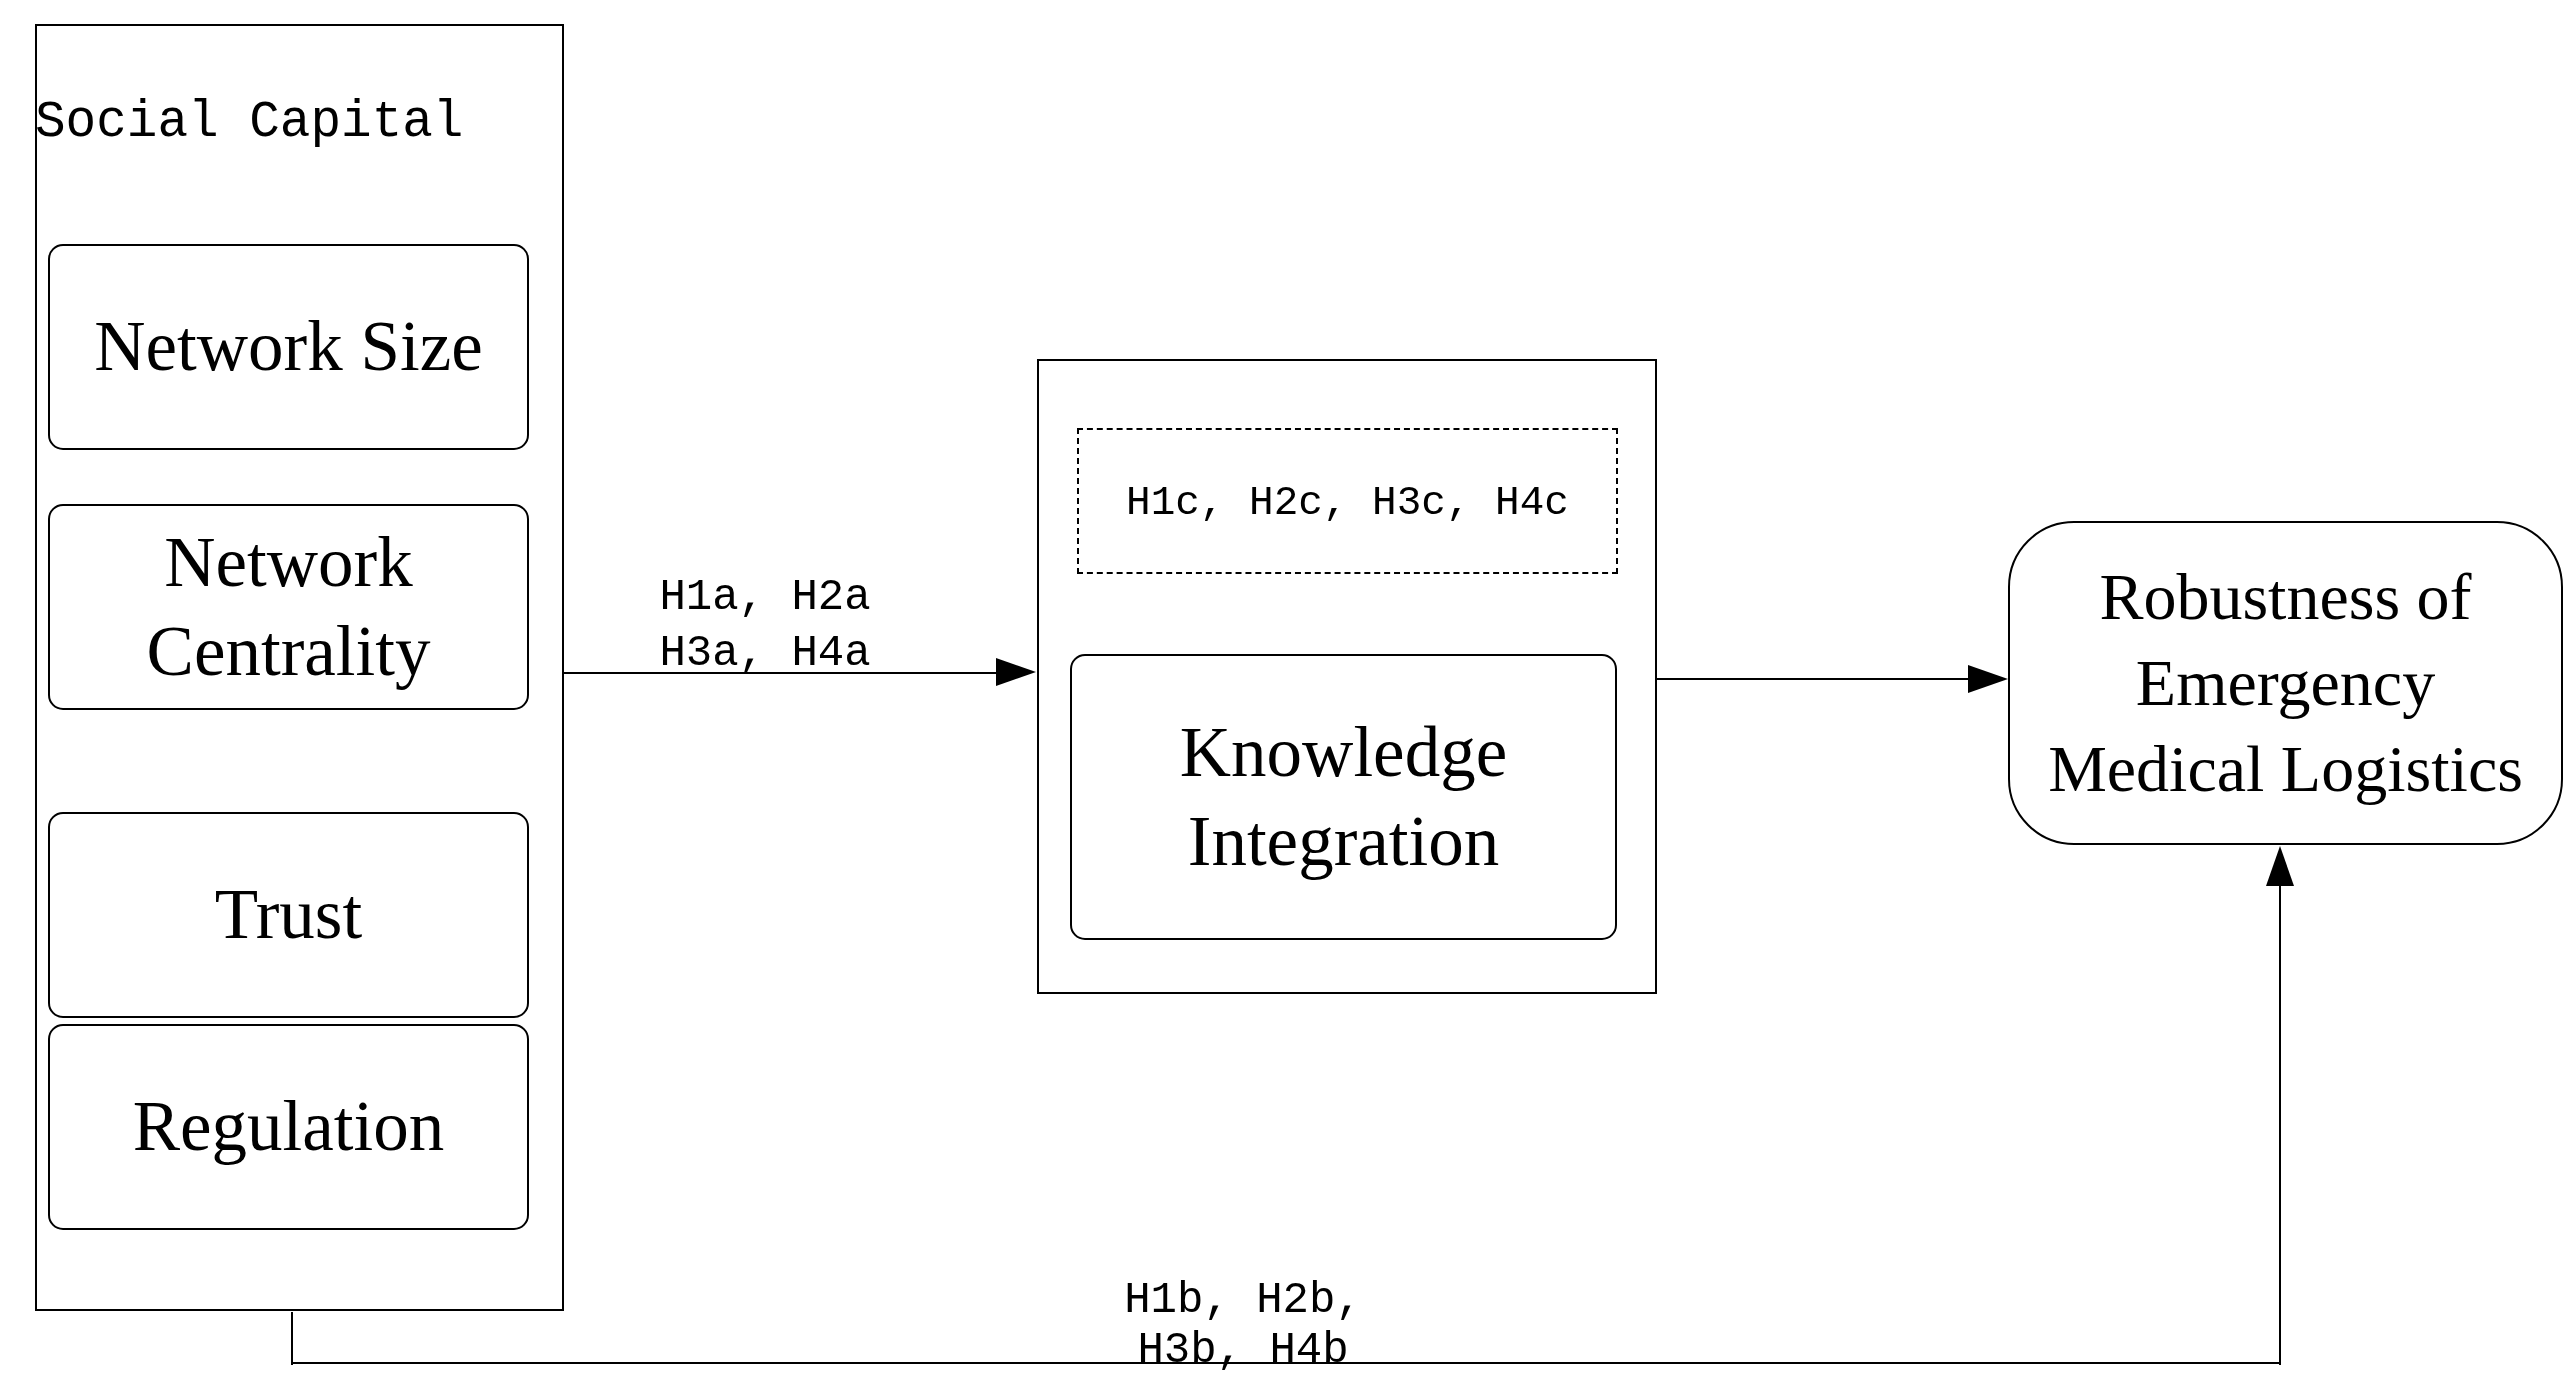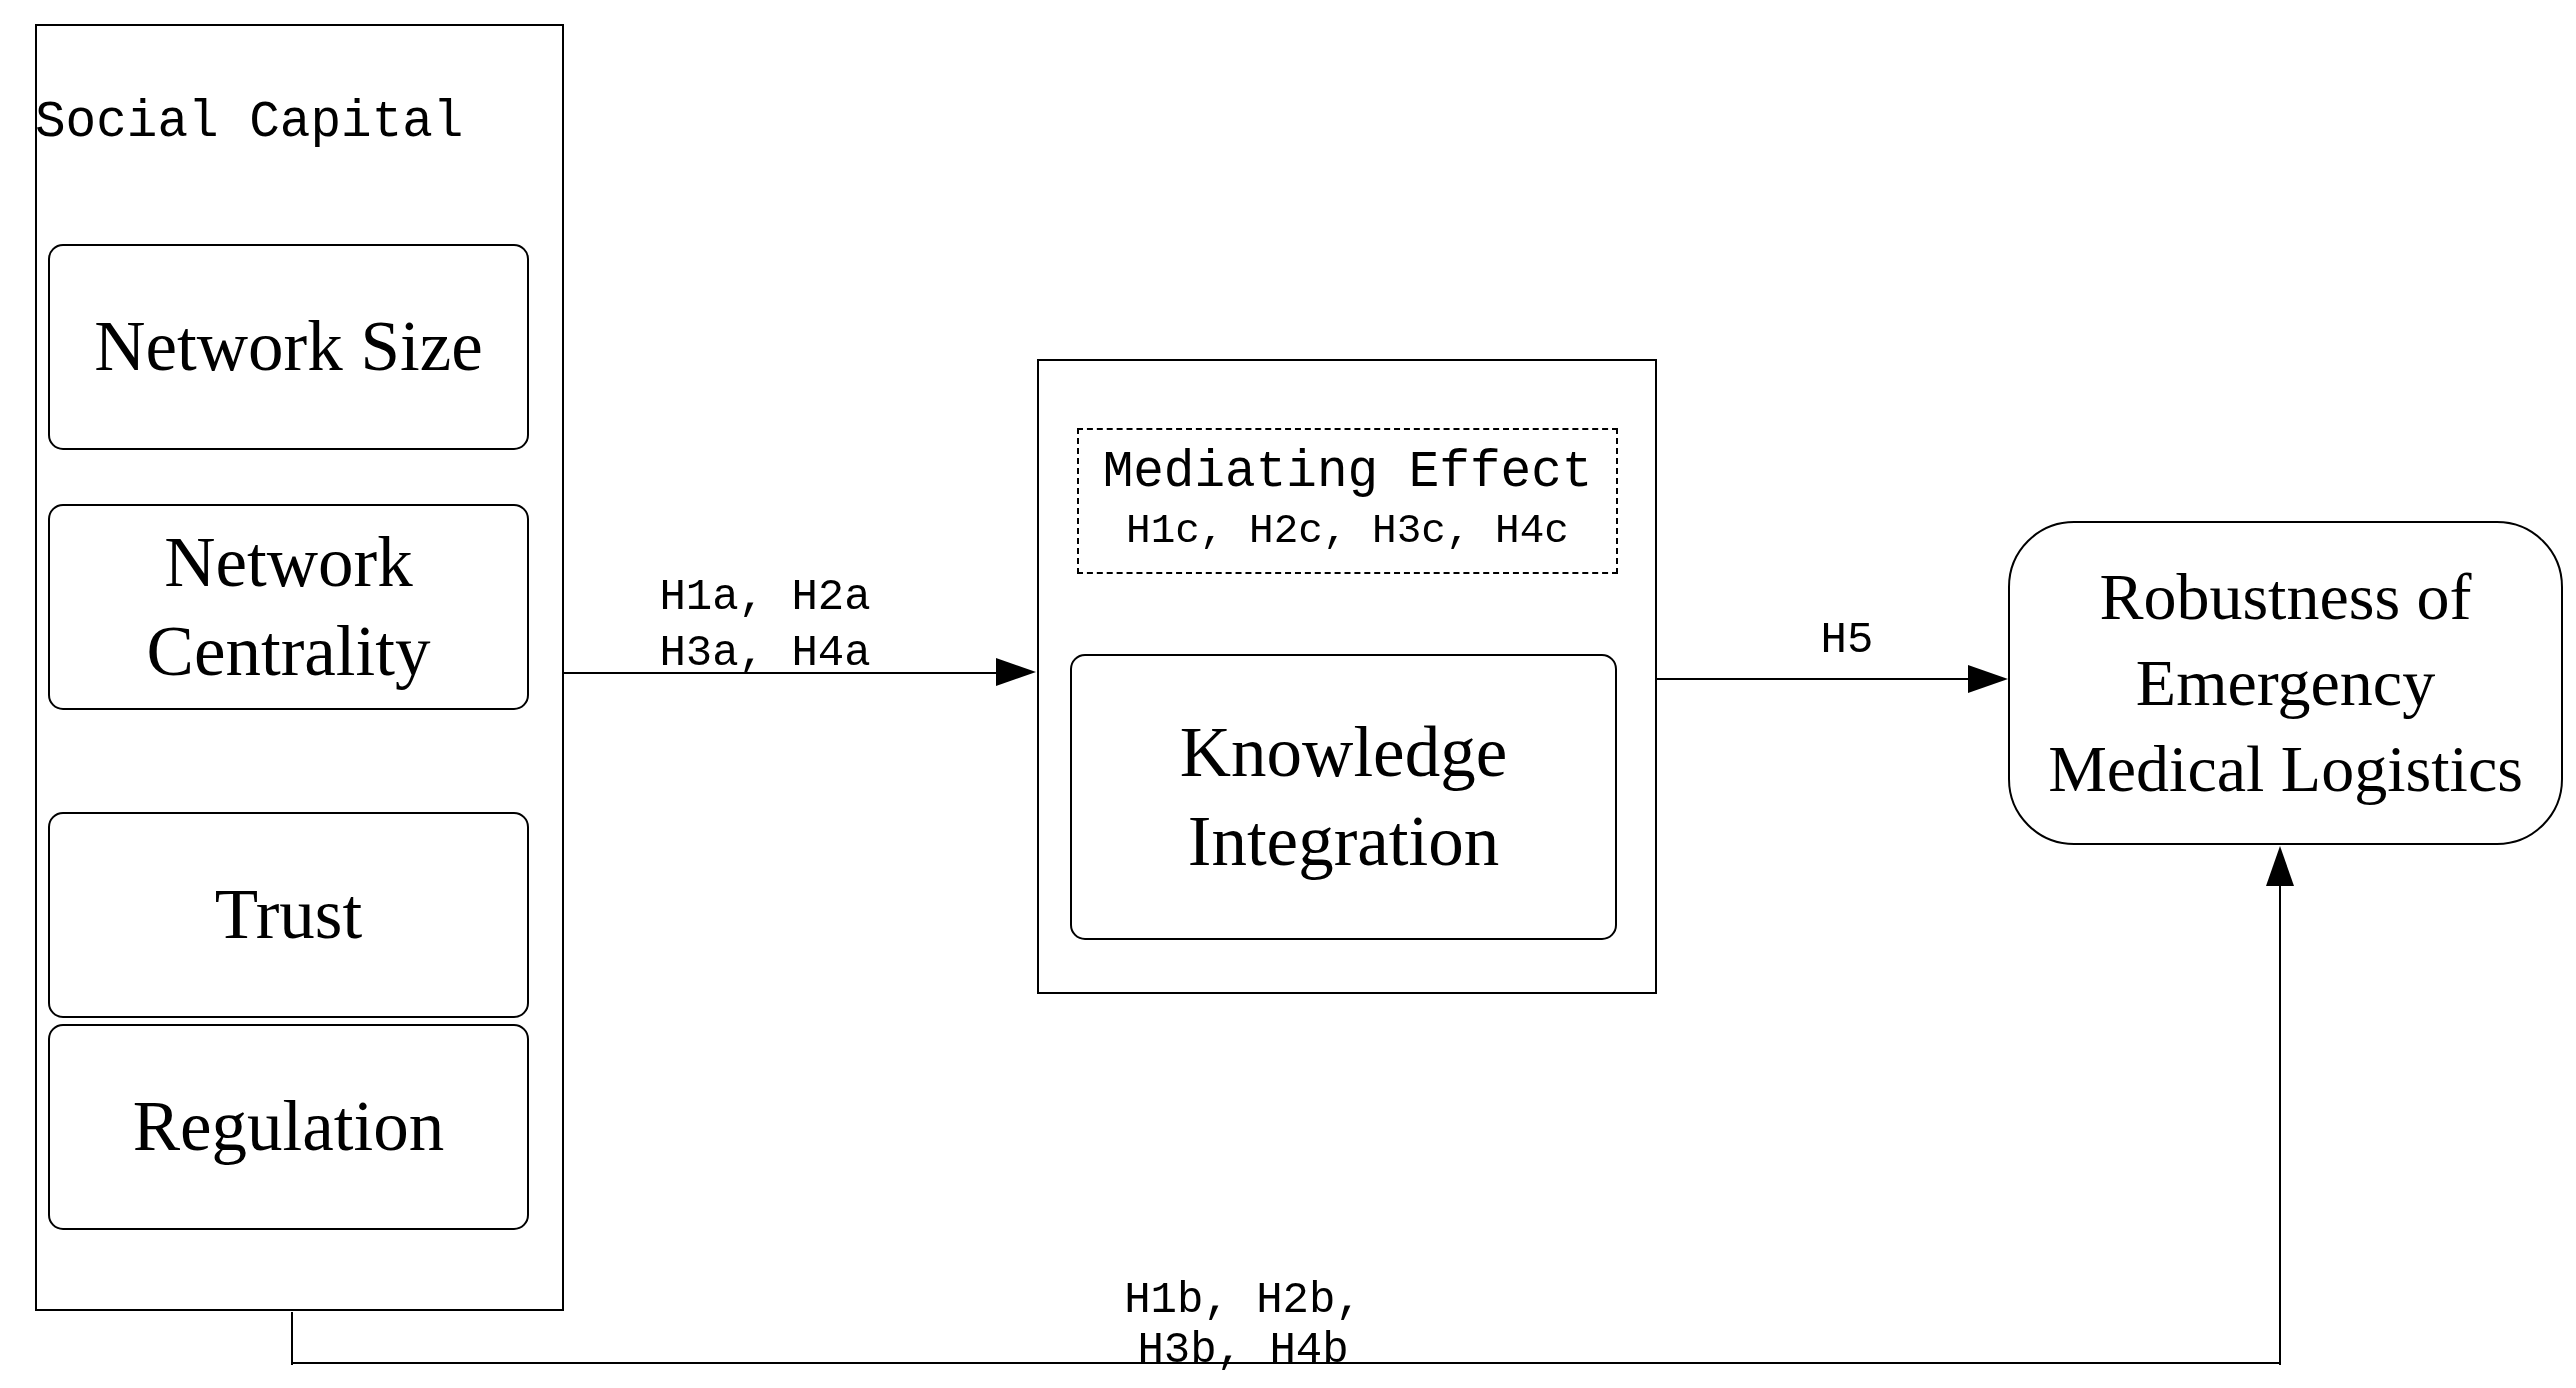--- a/index.html
+++ b/index.html
@@ -105,21 +105,20 @@
     <span class="serif-label">Trust</span>
   </div>
 
   <div class="rounded" style="left:48px; top:1024px; width:481px; height:206px;">
     <span class="serif-label">Regulation</span>
   </div>
 
   <div class="frame" style="left:1037px; top:359px; width:620px; height:635px;"></div>
 
   <div class="dashedbox" style="left:1077px; top:428px; width:541px; height:146px;">
-    <div class="mono" style="font-size:51px; line-height:1.1;">Mediating Effect</div>
     <div class="mono" style="font-size:41px; line-height:1.2; margin-top:5.9px;">H1c, H2c, H3c, H4c</div>
   </div>
 
   <div class="rounded" style="left:1070px; top:654px; width:547px; height:286px;">
     <span class="serif-label">Knowledge
 Integration</span>
   </div>
 
   <div class="rounded" style="left:2008px; top:521px; width:555px; height:324px; border-radius:66px;">
     <span class="outcome-label">Robustness of
@@ -127,21 +126,20 @@
 Medical Logistics</span>
   </div>
 
   <div class="hline" style="left:563px; top:672px; width:438px; height:2.2px;"></div>
   <div class="arrowhead-right" style="left:996px; top:658px;"></div>
   <div class="hlabel mono" style="left:581px; top:572px; width:368px;">H1a, H2a</div>
   <div class="hlabel mono" style="left:581px; top:628px; width:368px;">H3a, H4a</div>
 
   <div class="hline" style="left:1657px; top:678px; width:313px; height:2.2px;"></div>
   <div class="arrowhead-right" style="left:1968px; top:665px;"></div>
-  <div class="hlabel mono" style="left:1663px; top:615px; width:368px;">H5</div>
 
   <div class="hline" style="left:291px; top:1312px; width:2.2px; height:53px;"></div>
   <div class="hline" style="left:291px; top:1362px; width:1990px; height:2.2px;"></div>
   <div class="hline" style="left:2279px; top:883px; width:2.2px; height:482px;"></div>
   <div class="arrowhead-up" style="left:2266px; top:846px;"></div>
   <div class="hlabel mono" style="left:1059px; top:1275px; width:368px;">H1b, H2b, H3b, H4b</div>
 
 </div>
 
 

